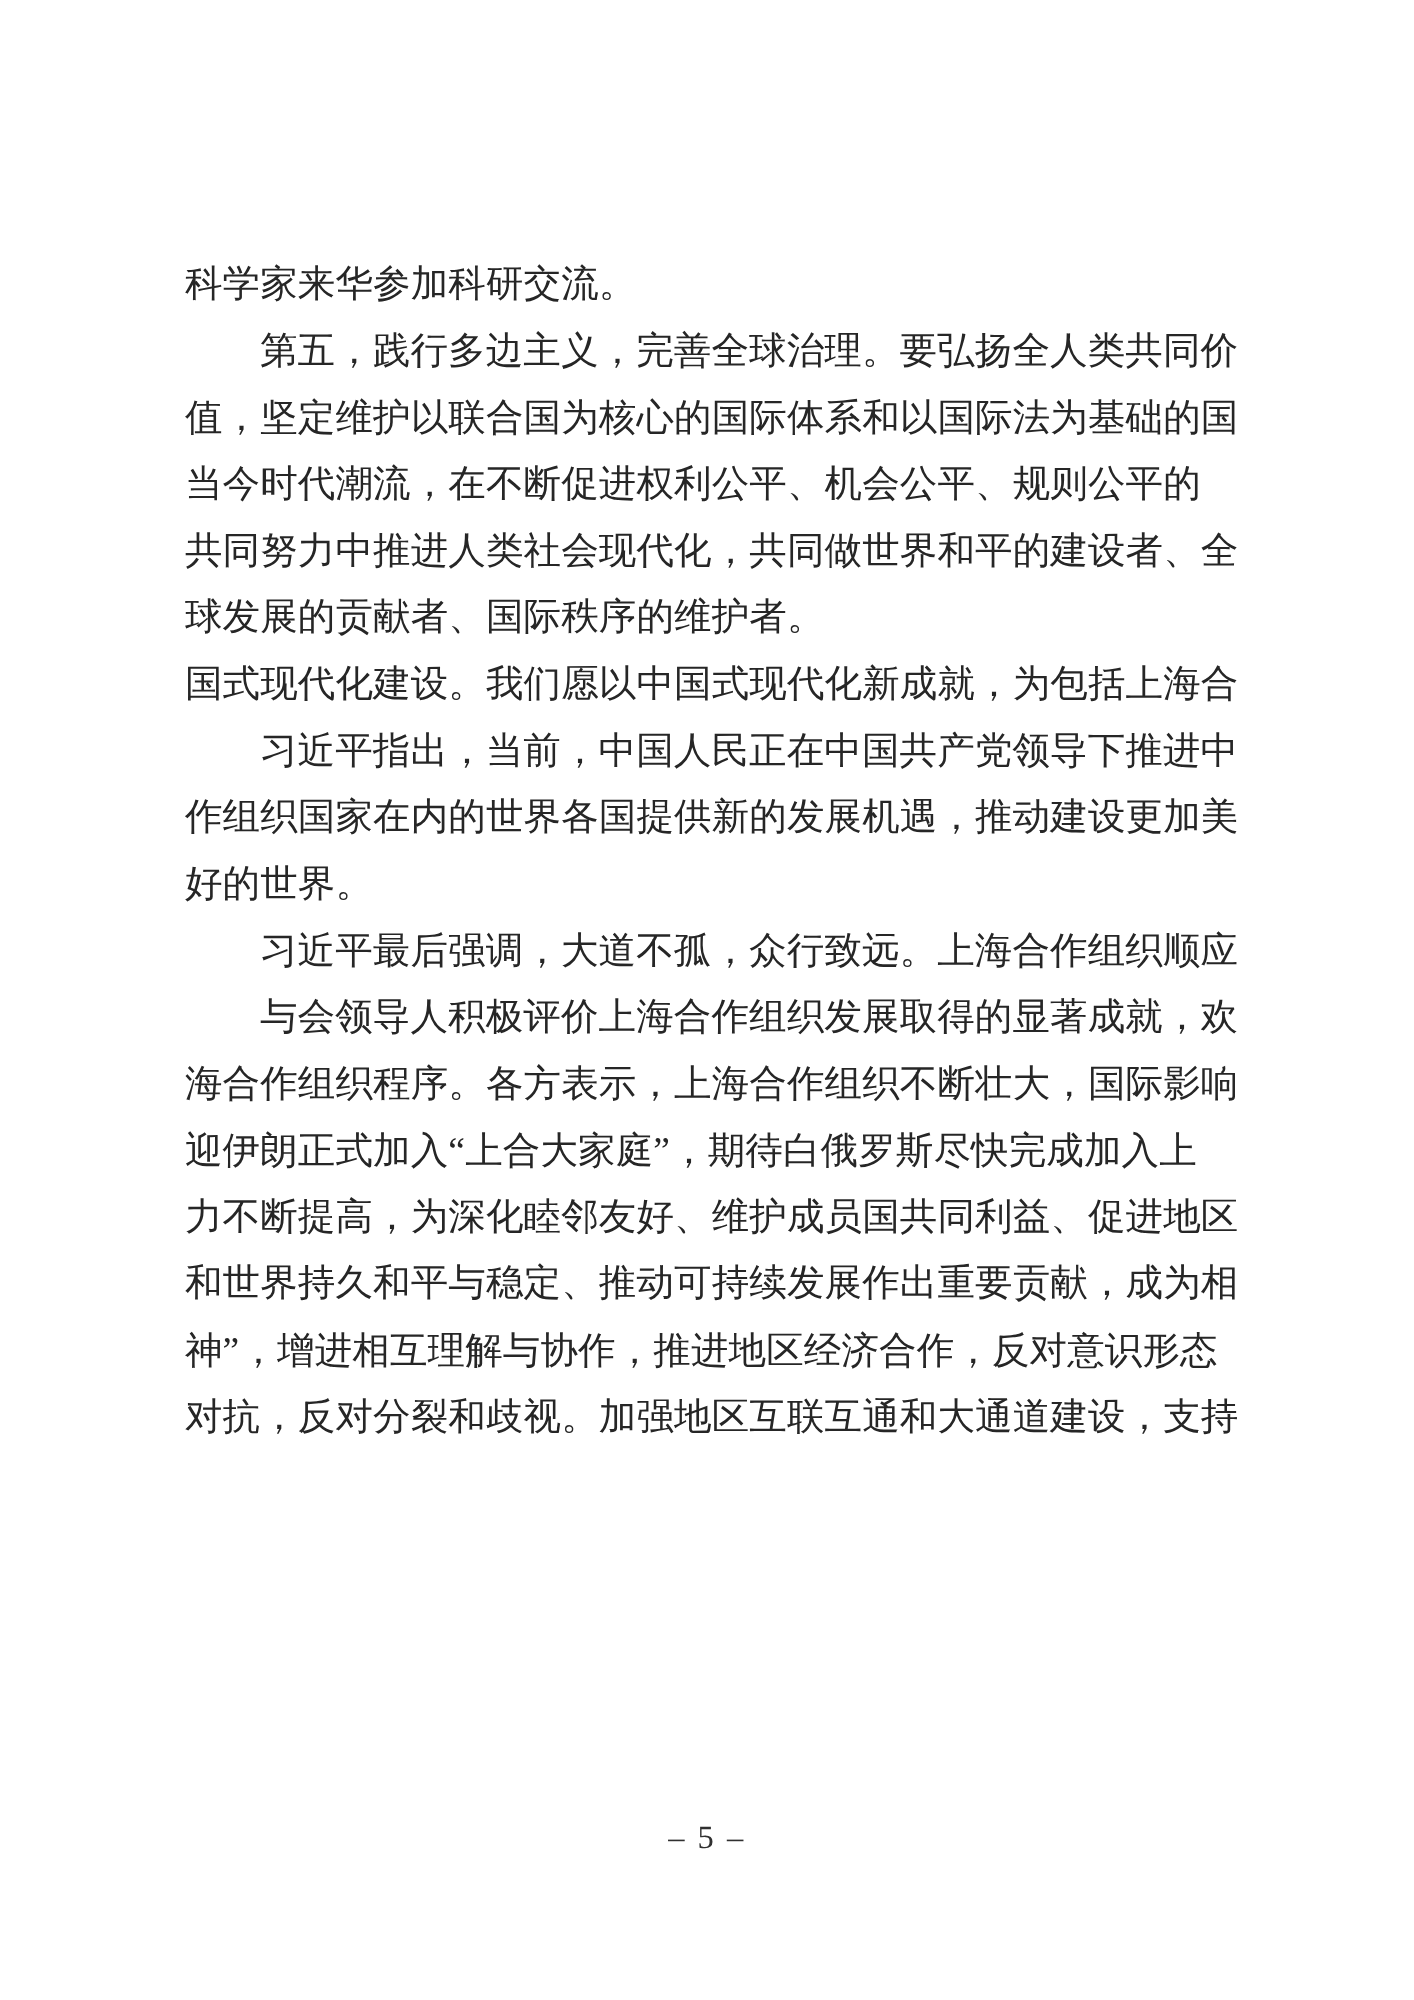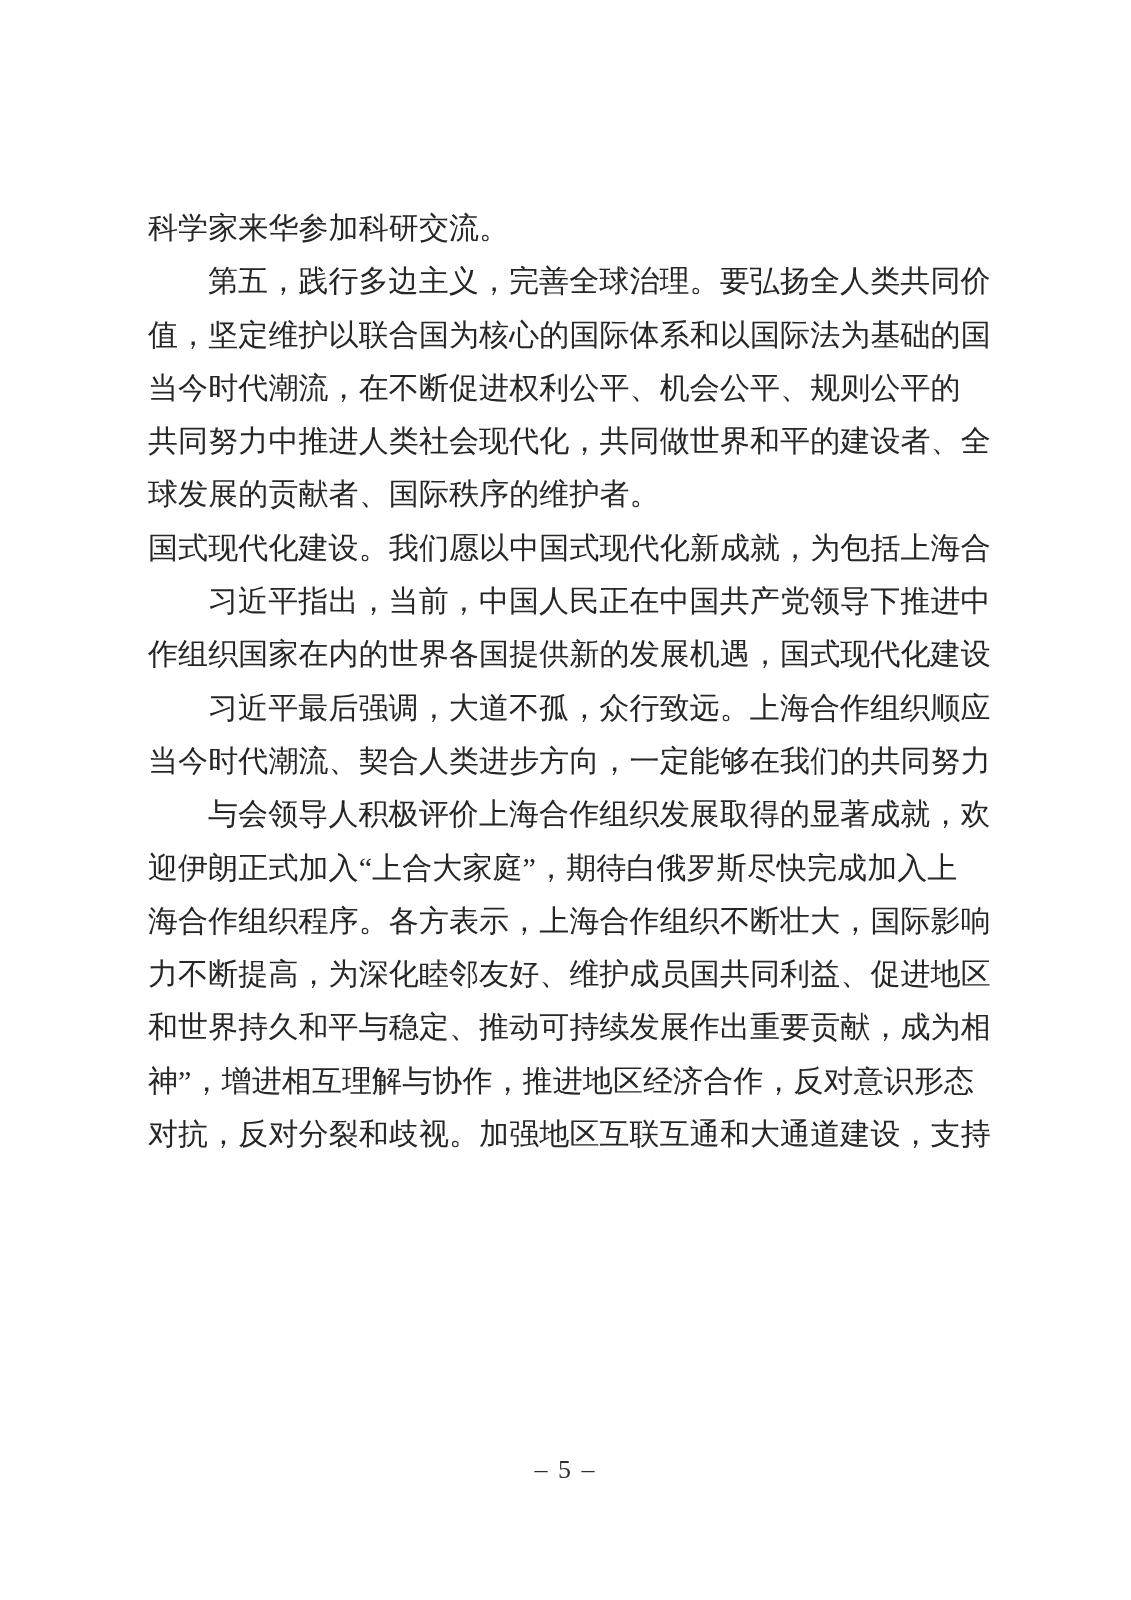--- a/index.html
+++ b/index.html
@@ -54,25 +54,25 @@
 <div class="page">
   <div class="body-text" id="body-text">
       <div class="line">科学家来华参加科研交流。</div>
       <div class="line indent">第五，践行多边主义，完善全球治理。要弘扬全人类共同价</div>
       <div class="line">值，坚定维护以联合国为核心的国际体系和以国际法为基础的国</div>
       <div class="line">当今时代潮流，在不断促进权利公平、机会公平、规则公平的</div>
       <div class="line">共同努力中推进人类社会现代化，共同做世界和平的建设者、全</div>
       <div class="line">球发展的贡献者、国际秩序的维护者。</div>
       <div class="line">国式现代化建设。我们愿以中国式现代化新成就，为包括上海合</div>
       <div class="line indent">习近平指出，当前，中国人民正在中国共产党领导下推进中</div>
-      <div class="line">作组织国家在内的世界各国提供新的发展机遇，国式现代化建设</div>
+      <div class="line">作组织国家在内的世界各国提供新的发展机遇，推动建设更加美</div>
+      <div class="line">好的世界。</div>
       <div class="line indent">习近平最后强调，大道不孤，众行致远。上海合作组织顺应</div>
-      <div class="line">当今时代潮流、契合人类进步方向，一定能够在我们的共同努力</div>
       <div class="line indent">与会领导人积极评价上海合作组织发展取得的显著成就，欢</div>
+      <div class="line">海合作组织程序。各方表示，上海合作组织不断壮大，国际影响</div>
       <div class="line">迎伊朗正式加入“上合大家庭”，期待白俄罗斯尽快完成加入上</div>
-      <div class="line">海合作组织程序。各方表示，上海合作组织不断壮大，国际影响</div>
       <div class="line">力不断提高，为深化睦邻友好、维护成员国共同利益、促进地区</div>
       <div class="line">和世界持久和平与稳定、推动可持续发展作出重要贡献，成为相</div>
       <div class="line">神”，增进相互理解与协作，推进地区经济合作，反对意识形态</div>
       <div class="line">对抗，反对分裂和歧视。加强地区互联互通和大通道建设，支持</div>
     </div>
   <div class="footer">– 5 –</div>
 </div>
 
 </body></html>

